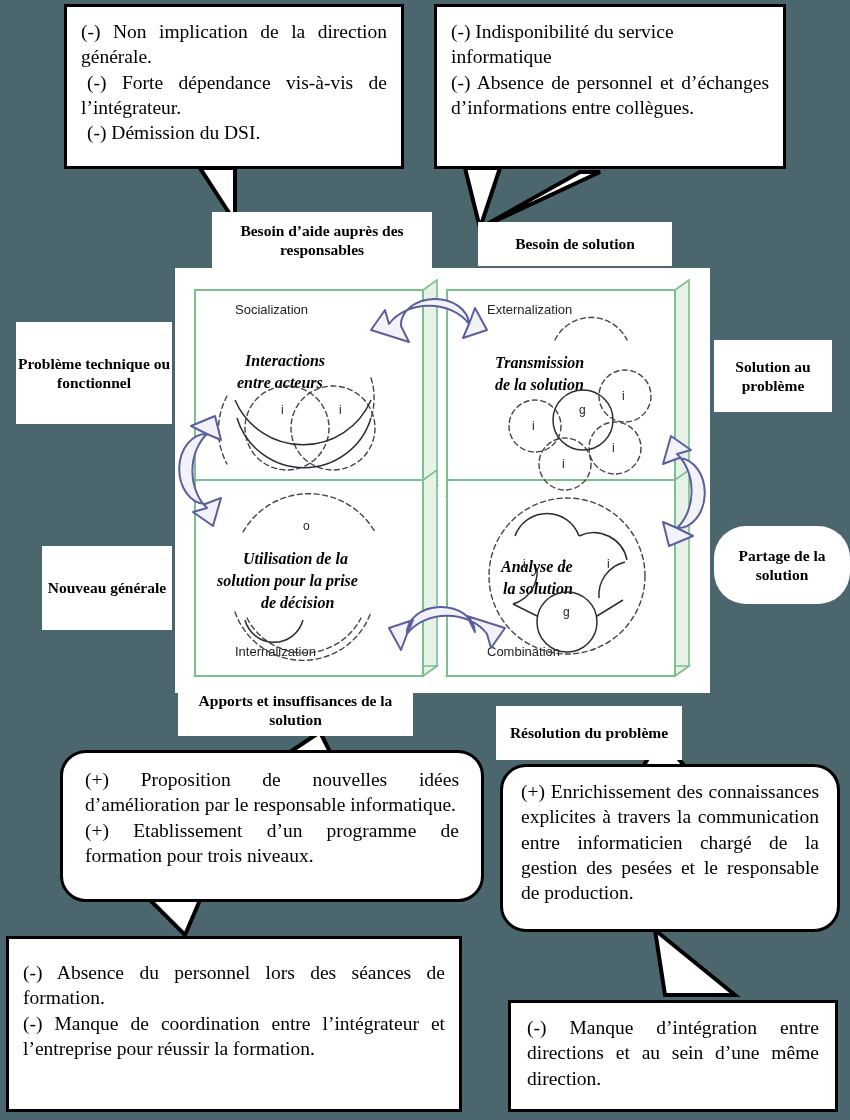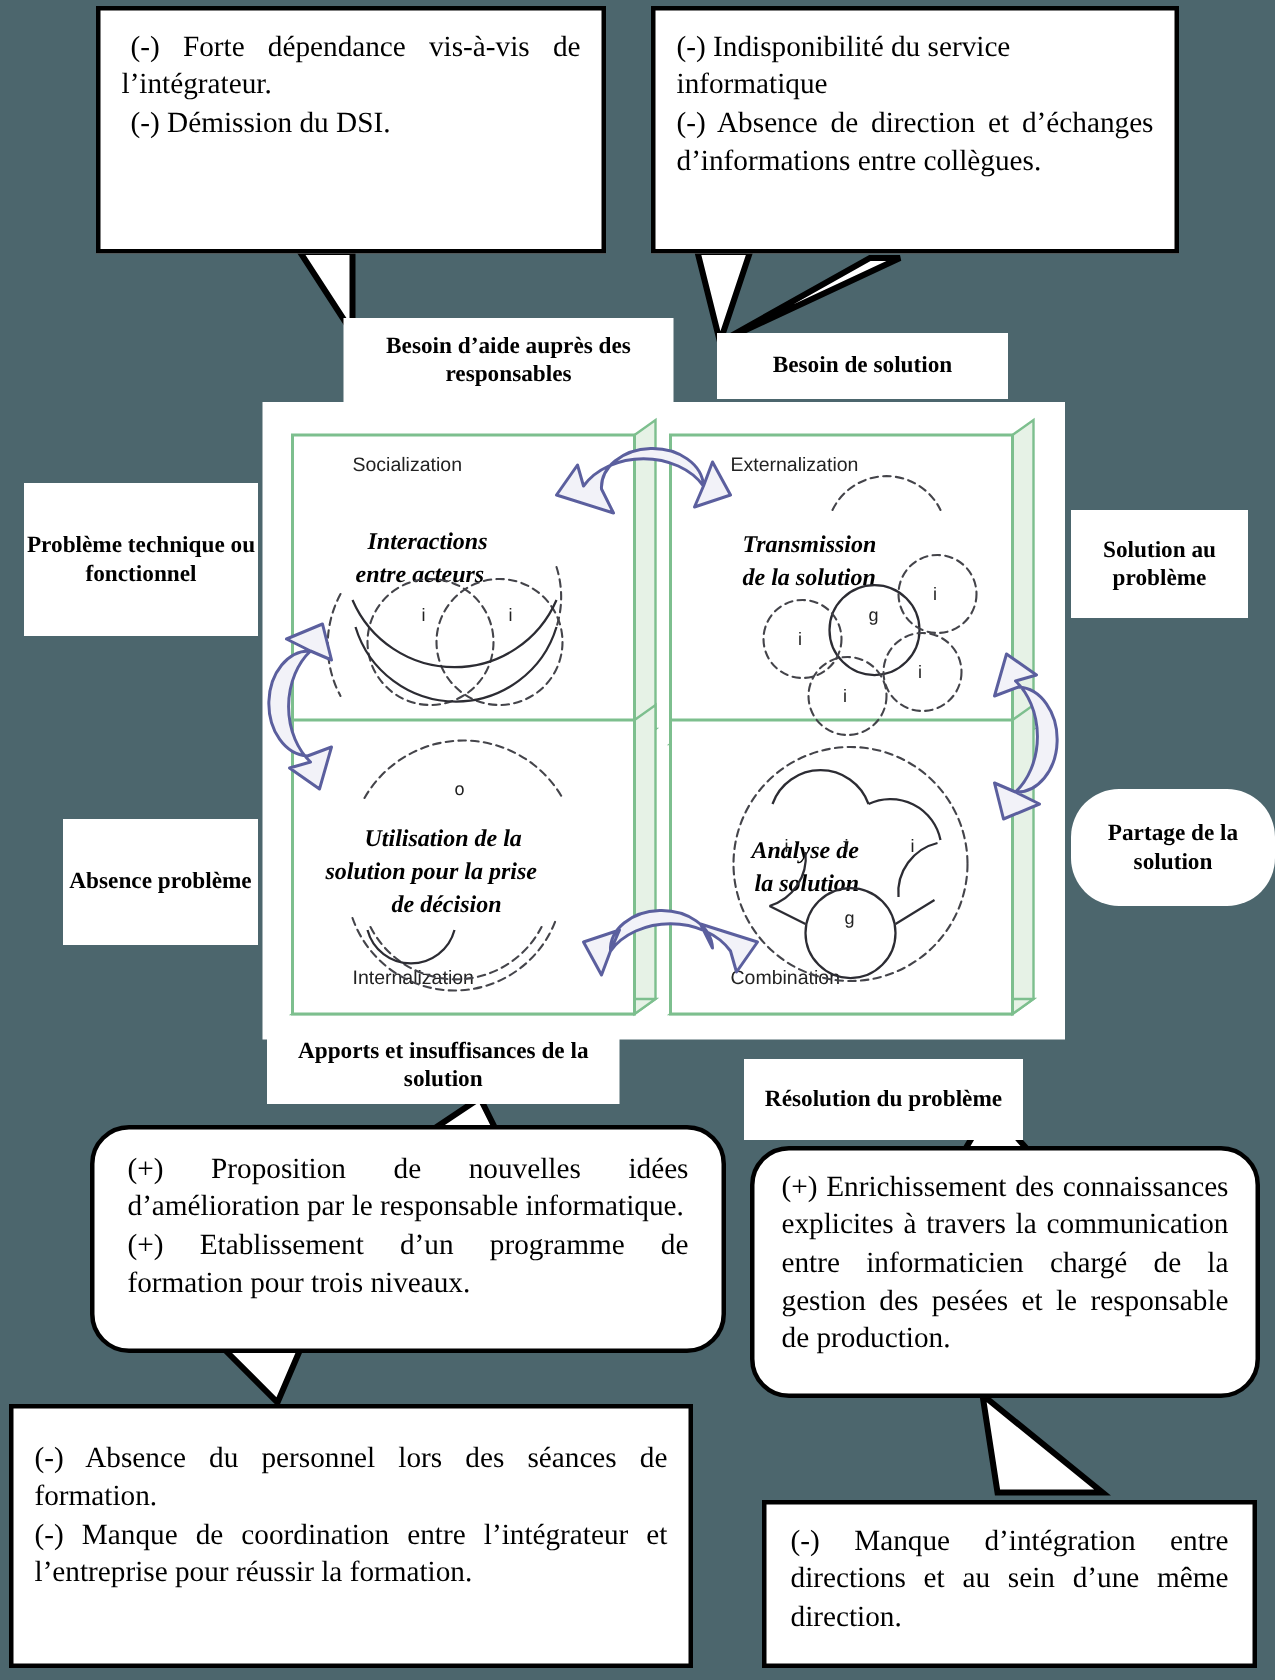--- a/index.html
+++ b/index.html
@@ -104,47 +104,48 @@
     <polygon points="290,752 320,732 330,752" fill="#ffffff" stroke="#000000" stroke-width="4"></polygon>
 
     <polygon points="150,900 185,935 200,900" fill="#ffffff" stroke="#000000" stroke-width="4"></polygon>
 
     <polygon points="640,772 660,738 690,772" fill="#ffffff" stroke="#000000" stroke-width="4"></polygon>
 
     <polygon points="655,930 665,995 735,995" fill="#ffffff" stroke="#000000" stroke-width="4"></polygon>
   </svg>
 
   <div class="box callout" style="left:64px; top:4px; width:340px; height:165px; padding:12px 14px;">
+    <p>(-) Non implication de la direction générale.</p>
     <p style="text-indent:6px;">(-) Forte dépendance vis-à-vis de l’intégrateur.</p>
     <p class="lastline" style="text-indent:6px;">(-) Démission du DSI.</p>
   </div>
 
   <div class="box callout" style="left:434px; top:4px; width:352px; height:165px; padding:12px 14px;">
     <p class="lastline">(-) Indisponibilité du service informatique</p>
-    <p>(-) Absence de direction et d’échanges d’informations entre collègues.</p>
-  </div>
-
-  <div class="box label" style="left:212px; top:212px; width:220px; height:56px;margin-left:17px;">
+    <p>(-) Absence de personnel et d’échanges d’informations entre collègues.</p>
+  </div>
+
+  <div class="box label" style="left:212px; top:212px; width:220px; height:56px;">
     <span>Besoin d’aide auprès des responsables</span>
   </div>
 
   <div class="box label" style="left:478px; top:222px; width:194px; height:44px;">
     <span>Besoin de solution</span>
   </div>
 
   <div class="box label" style="left:16px; top:322px; width:156px; height:102px;">
     <span>Problème technique ou fonctionnel</span>
   </div>
 
   <div class="box label" style="left:714px; top:340px; width:118px; height:72px;">
     <span>Solution au problème</span>
   </div>
 
   <div class="box label" style="left:42px; top:546px; width:130px; height:84px;">
-    <span>Absence problème</span>
+    <span>Nouveau générale</span>
   </div>
 
   <div class="box label" style="left:714px; top:526px; width:136px; height:78px;border-radius:32px;">
     <span>Partage de la solution</span>
   </div>
 
   <div class="box label" style="left:178px; top:684px; width:235px; height:52px;">
     <span>Apports et insuffisances de la solution</span>
   </div>
 

